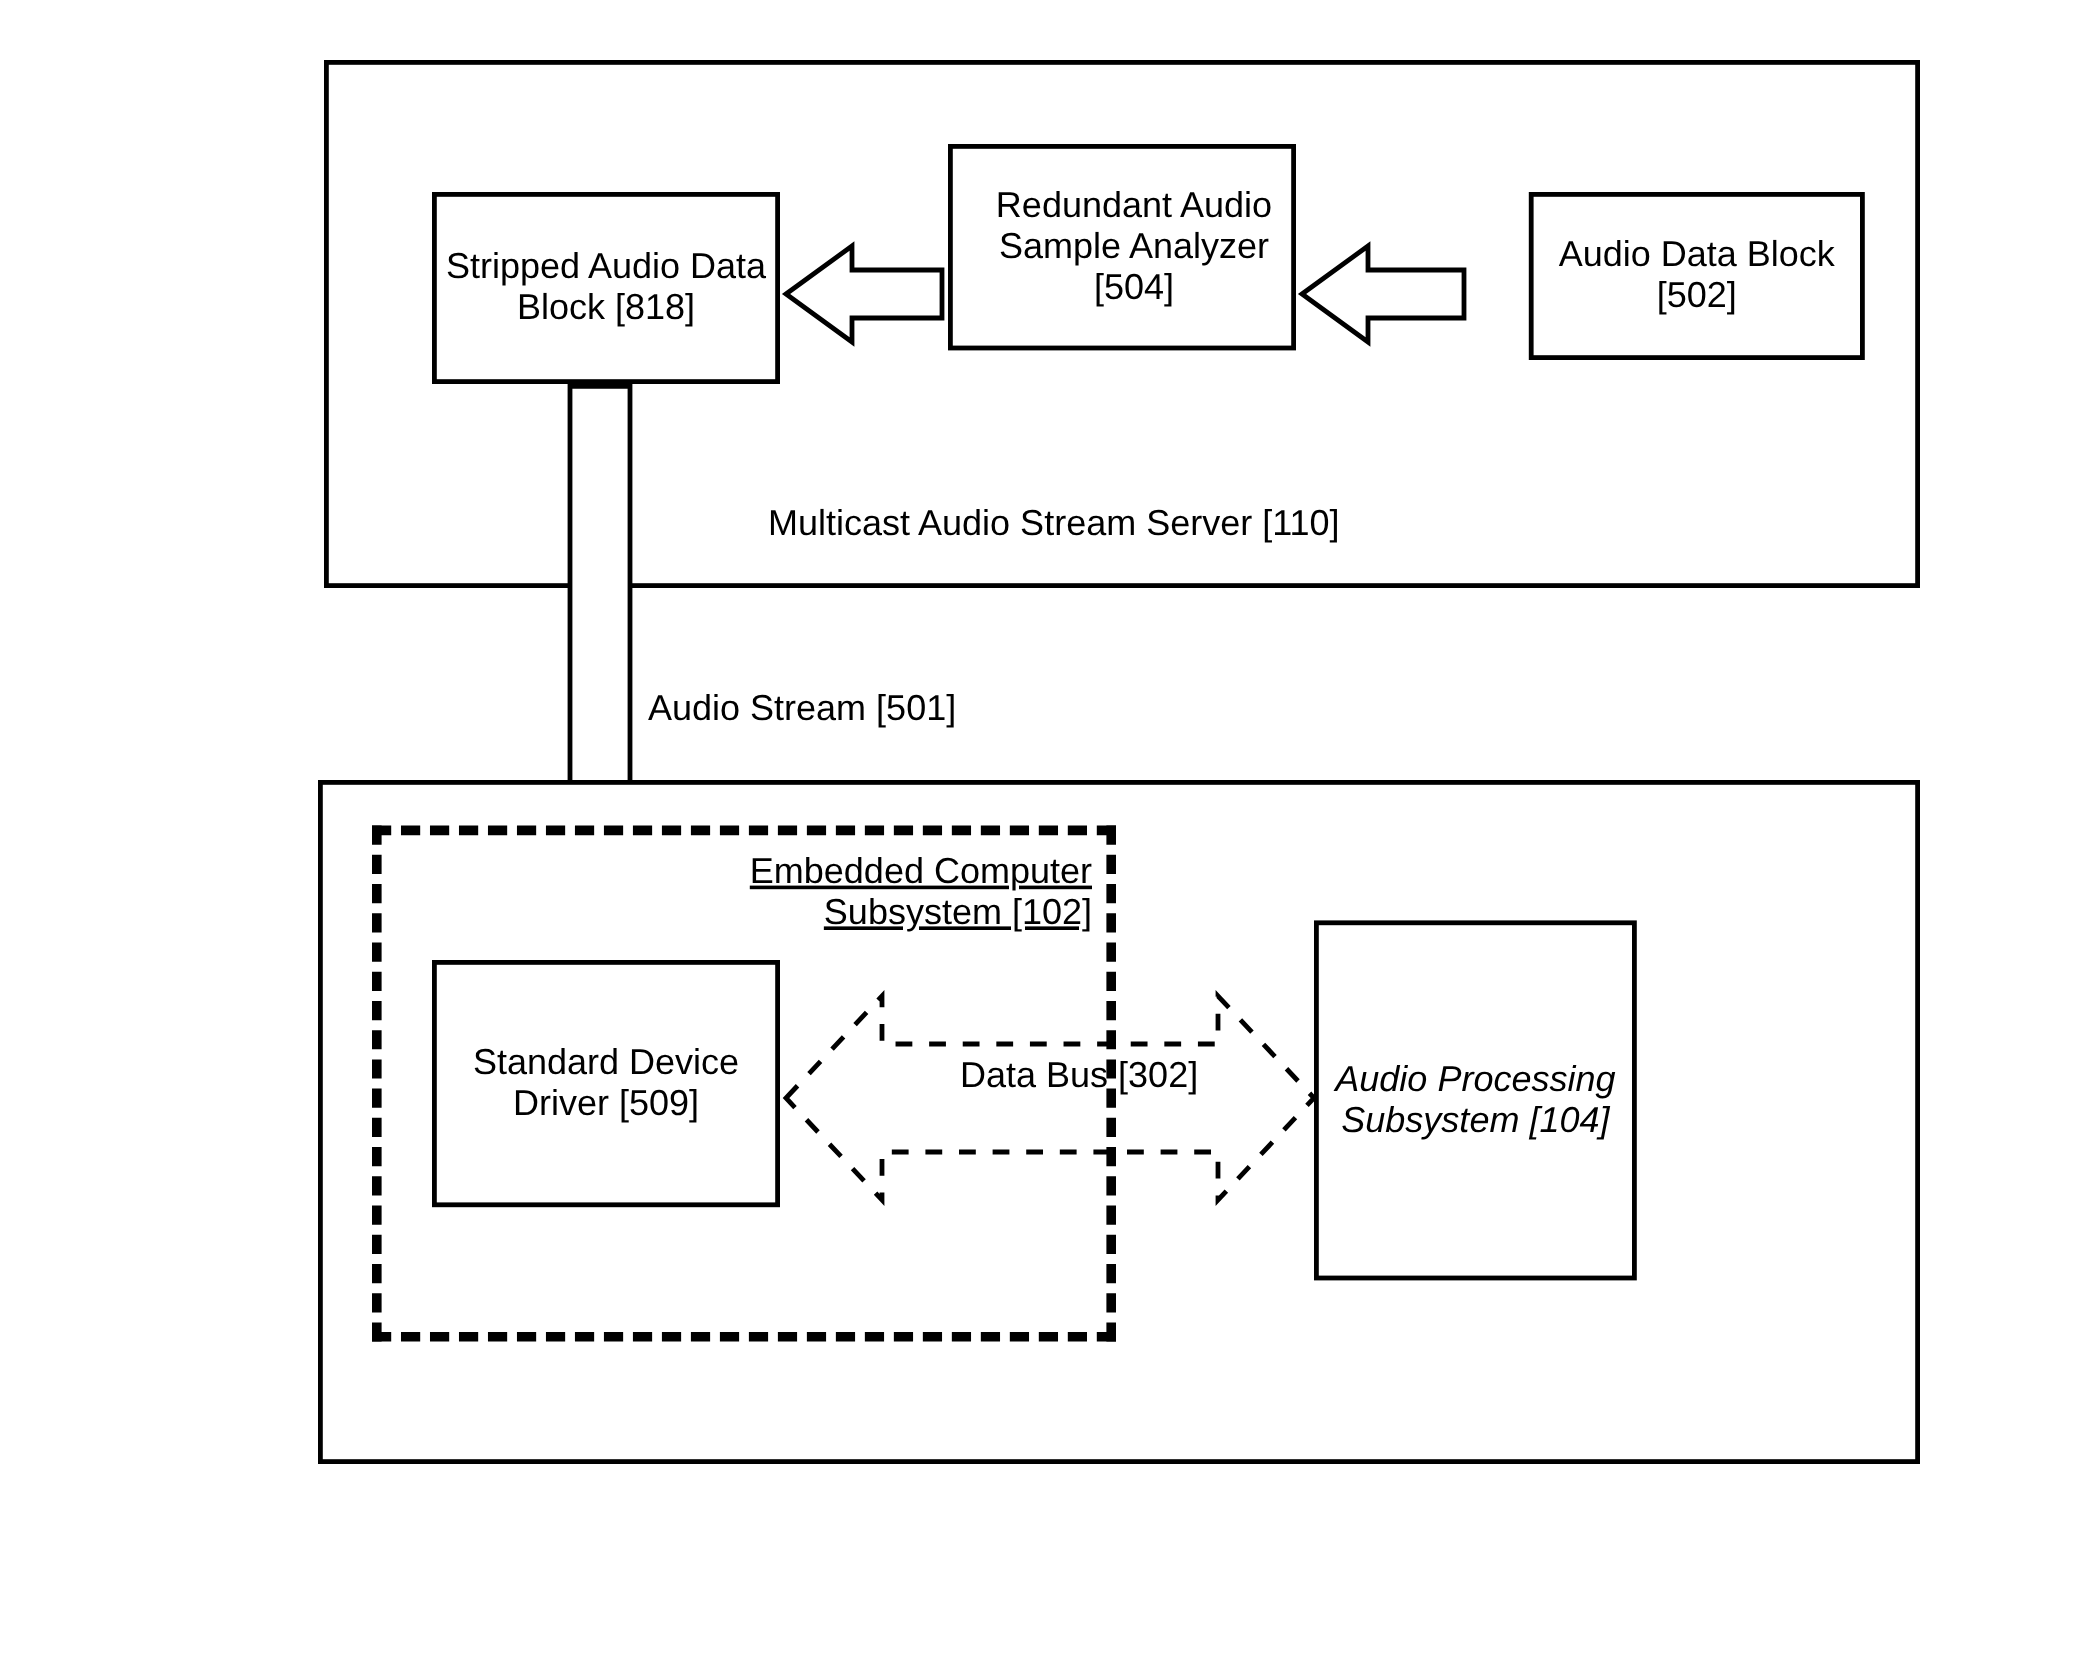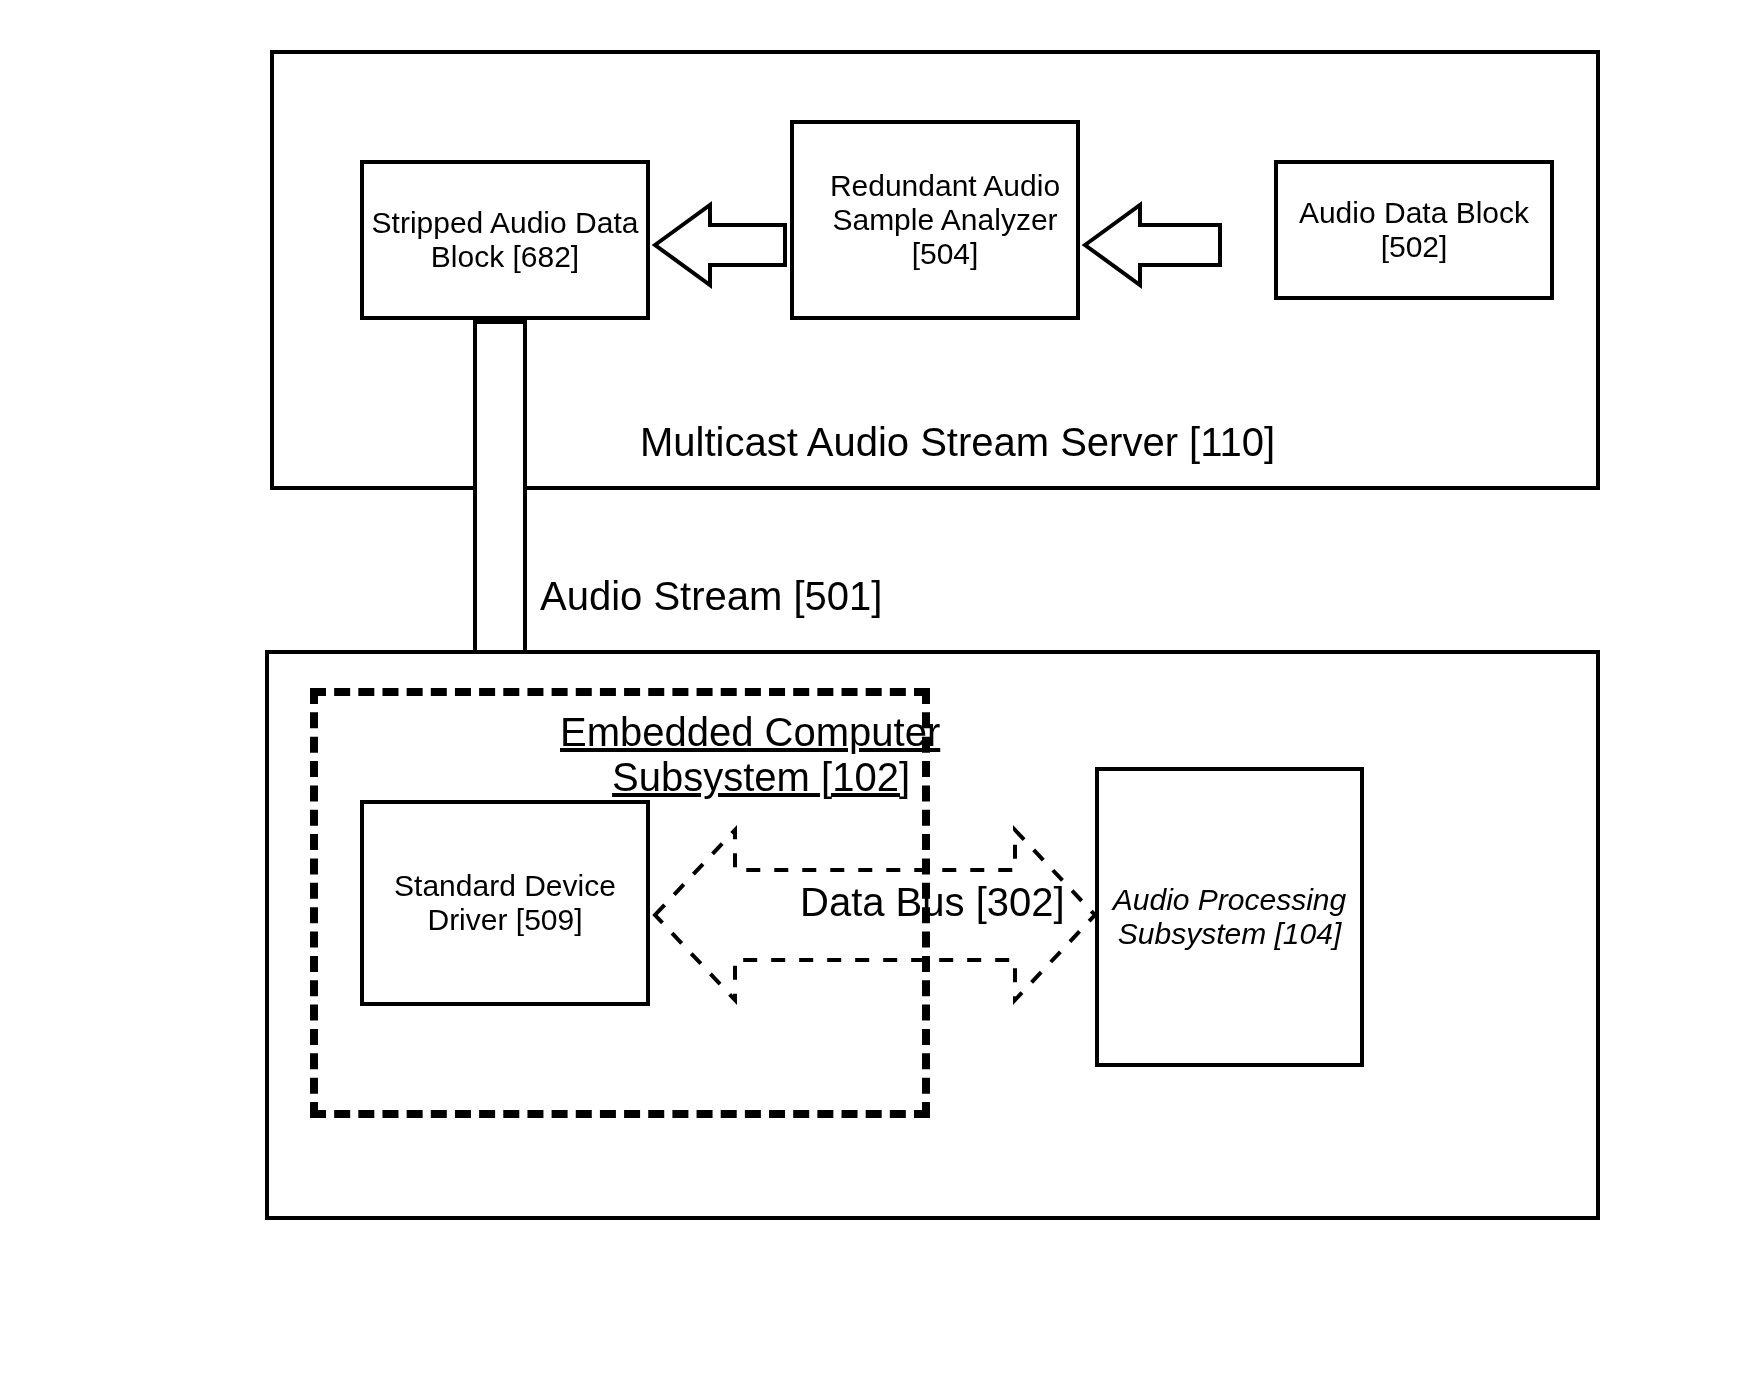--- a/index.html
+++ b/index.html
@@ -27,44 +27,44 @@
     box-sizing: border-box;
   }
   .dashed-box {
     position: absolute;
     border: 8px dashed #000;
     background: transparent;
     box-sizing: border-box;
   }
   .label {
     position: absolute;
-    font-size: 40px;
+    font-size: 30px;
     text-align: left;
     white-space: nowrap;
   }
   .label.right {
     text-align: right;
   }
   svg {
     position: absolute;
     overflow: visible;
   }
 </style>
 </head>
 <body>
 
 <div class="canvas">
 
   <div class="box" style="left:270px; top:50px; width:1330px; height:440px; display:block; padding:0;"></div>
 
   <div class="box" style="left:360px; top:160px; width:290px; height:160px;">
-    <span>Stripped Audio Data Block [682]</span>
+    <span>Stripped Audio Data Block [818]</span>
   </div>
 
-  <div class="box" style="left:790px; top:120px; width:290px; height:200px;padding-left:26px;">
+  <div class="box" style="left:790px; top:120px; width:290px; height:172px;padding-left:26px;">
     <span>Redundant Audio Sample Analyzer [504]</span>
   </div>
 
   <div class="box" style="left:1230px; top:160px; width:280px; height:140px;margin-left:44px;">
     <span>Audio Data Block [502]</span>
   </div>
 
   <svg style="left:655px; top:195px; width:135px; height:100px;">
     <polygon points="0,50 55,10 55,30 130,30 130,70 55,70 55,90" fill="#fff" stroke="#000" stroke-width="4"></polygon>
   </svg>

